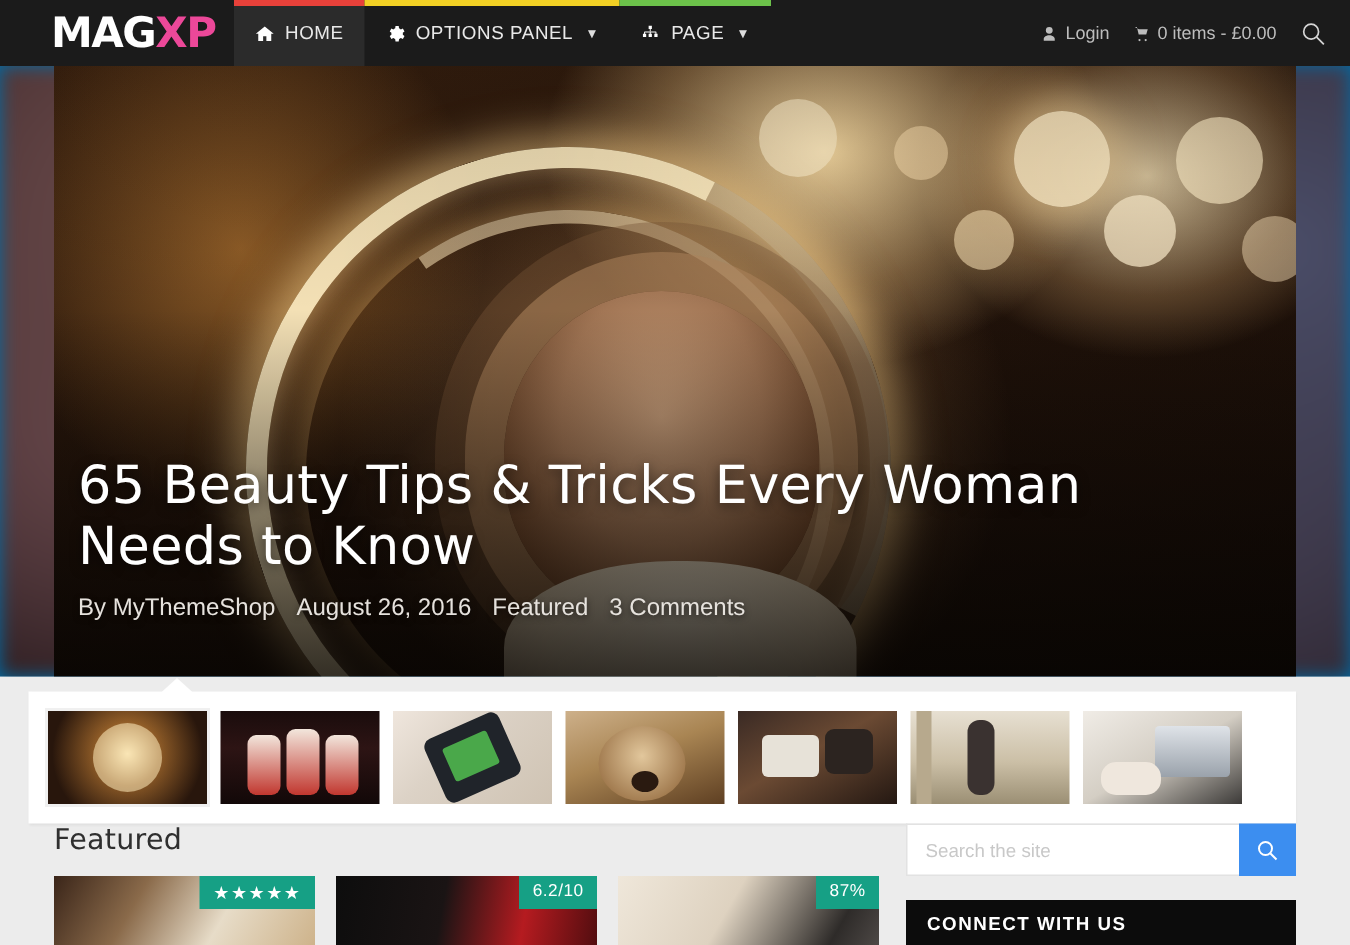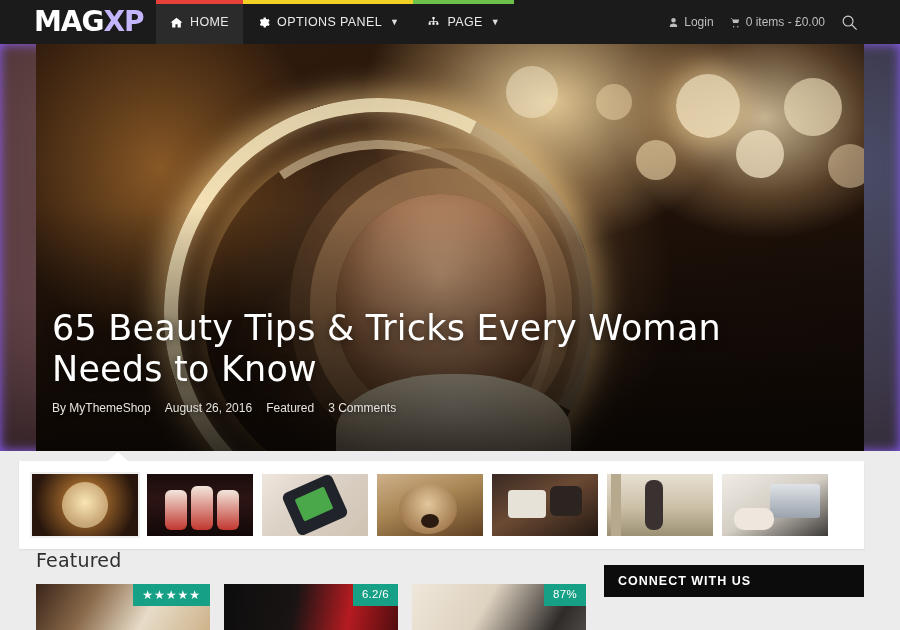--- a/index.html
+++ b/index.html
@@ -15,49 +15,49 @@
     position:relative; height:44px; background:#1b1b1b;
     display:flex; align-items:stretch; z-index:40;
   }
   .logo-wrap {
     width:156px; display:flex; align-items:center; padding-left:34px;
     background:#1b1b1b;
   }
   .logo { font-size:28px; font-weight:bold; letter-spacing:-1px;
           font-family:"DejaVu Sans", sans-serif; line-height:1; }
   .logo .a { color:#ffffff; }
-  .logo .b { color:#c4b5fd;margin-top:36px; }
+  .logo .b { color:#ec4899;margin-top:36px; }
 
   .nav { display:flex; align-items:stretch; position:relative; }
   .nav-item {
     position:relative; display:flex; align-items:center; gap:7px;
     padding:0 14px; color:#e9e9e9; font-size:12.5px; letter-spacing:.4px;
     text-transform:uppercase; cursor:pointer; white-space:nowrap;
   }
   .nav-item::before{
     content:""; position:absolute; top:0; left:0; right:0; height:4px;
   }
   .nav-item.c0::before{ background:#e8413a; }
   .nav-item.c1::before{ background:#f2d024; }
   .nav-item.c2::before{ background:#6cc24a; }
   .nav-item.c3::before{ background:#f08232; }
   .nav-item.active { background:#2b2b2b; }
   .nav-ico { width:13px; height:13px; display:inline-block; fill:#fff; }
   .caret { font-size:9px; margin-left:1px; opacity:.95; }
 
   .head-right {
     margin-left:auto; display:flex; align-items:center; gap:16px;
-    padding-right:42px; color:#bdbdbd; font-size:12px;
+    padding-right:16px; color:#bdbdbd; font-size:12px;
   }
   .hr-item { display:flex; align-items:center; gap:5px; cursor:pointer; }
   .hr-ico { width:11px; height:11px; fill:#bdbdbd; }
   .search-glass { width:17px; height:17px; stroke:#d5d5d5; fill:none; stroke-width:1.6; cursor:pointer; }
 
   
-  .hero { position:relative; height:407px; overflow:hidden; background:#8b5cf6; }
+  .hero { position:relative; height:407px; overflow:hidden; background:#0369a1; }
   .hero-bg-blur {
     position:absolute; inset:0;
     background:
       radial-gradient(circle at 12% 20%, #6a4a4a 0%, rgba(30,16,16,0) 38%),
       radial-gradient(circle at 7% 62%, #5e4046 0%, rgba(25,14,14,0) 34%),
       radial-gradient(circle at 95% 30%, #4a4d68 0%, rgba(18,18,30,0) 40%),
       radial-gradient(circle at 90% 78%, #3a2f3c 0%, rgba(18,14,20,0) 42%),
       linear-gradient(180deg,#241518 0%,#120b0c 100%);
     filter:blur(6px);
   }
@@ -108,21 +108,21 @@
   .hero-overlay{
     position:absolute; inset:0;
     background:linear-gradient(180deg, rgba(10,6,4,.12) 0%, rgba(10,6,4,0) 40%, rgba(8,5,3,.45) 72%, rgba(6,4,2,.8) 100%);
   }
   .hero-text{ position:absolute; left:52px; bottom:36px; right:60px; z-index:5; }
   .hero-title{
     color:#fff; font-size:35px; line-height:1.17; font-weight:400;
     font-family:"DejaVu Sans", sans-serif; letter-spacing:.2px;
     text-shadow:0 2px 8px rgba(0,0,0,.55); max-width:800px;
   }
-  .hero-meta{ margin-top:11px; color:#e6e2dd; font-size:12px; display:flex; gap:14px;
+  .hero-meta{ margin-top:11px; color:#e6e2dd; font-size:16px; display:flex; gap:14px;
               text-shadow:0 1px 4px rgba(0,0,0,.6); }
   .hero-meta span{ cursor:pointer; }
 
   
   .strip-wrap{ position:relative; background:#ececec; }
   .strip{
     position:absolute; left:19px; top:10px; width:845px; height:88px;
     background:#fff; display:flex; align-items:center; gap:9px; padding:0 13px;
     box-shadow:0 1px 2px rgba(0,0,0,.07);
   }
@@ -314,30 +314,39 @@
 
       <div class="card">
         <div class="c-img ci0"></div>
         <div class="badge">
           <span class="star">★★★★★</span>
         </div>
       </div>
 
       <div class="card">
         <div class="c-img ci1"></div>
-        <div class="badge">6.2/6</div>
+        <div class="badge">6.2/10</div>
       </div>
 
       <div class="card">
         <div class="c-img ci2"></div>
         <div class="badge">87%</div>
       </div>
 
     </div>
   </div>
 
   <div class="side-col">
+    <div class="search-row">
+      <input class="search-input" type="text" placeholder="Search the site" style="">
+      <button class="search-btn">
+        <svg viewBox="0 0 24 24">
+            <circle cx="10" cy="10" r="6.5"></circle>
+            <line x1="15" y1="15" x2="21" y2="21"></line>
+          </svg>
+      </button>
+    </div>
     <div class="widget">
       <div class="widget-head">Connect With Us</div>
     </div>
   </div>
 
 </div>
 
 </body></html>

